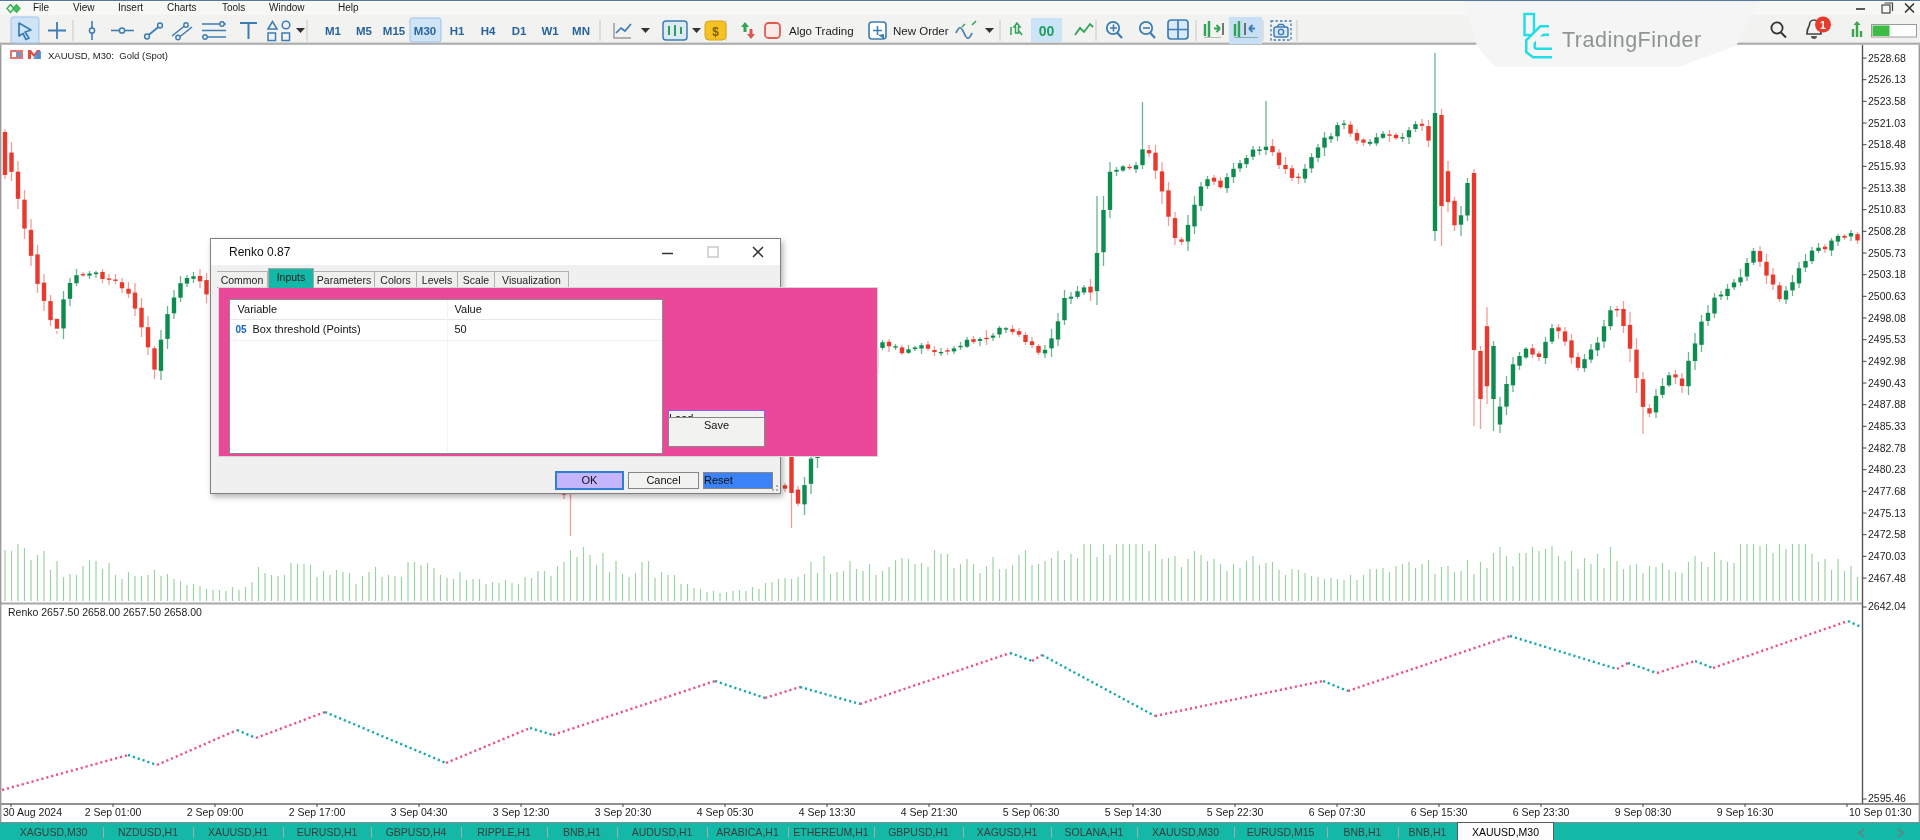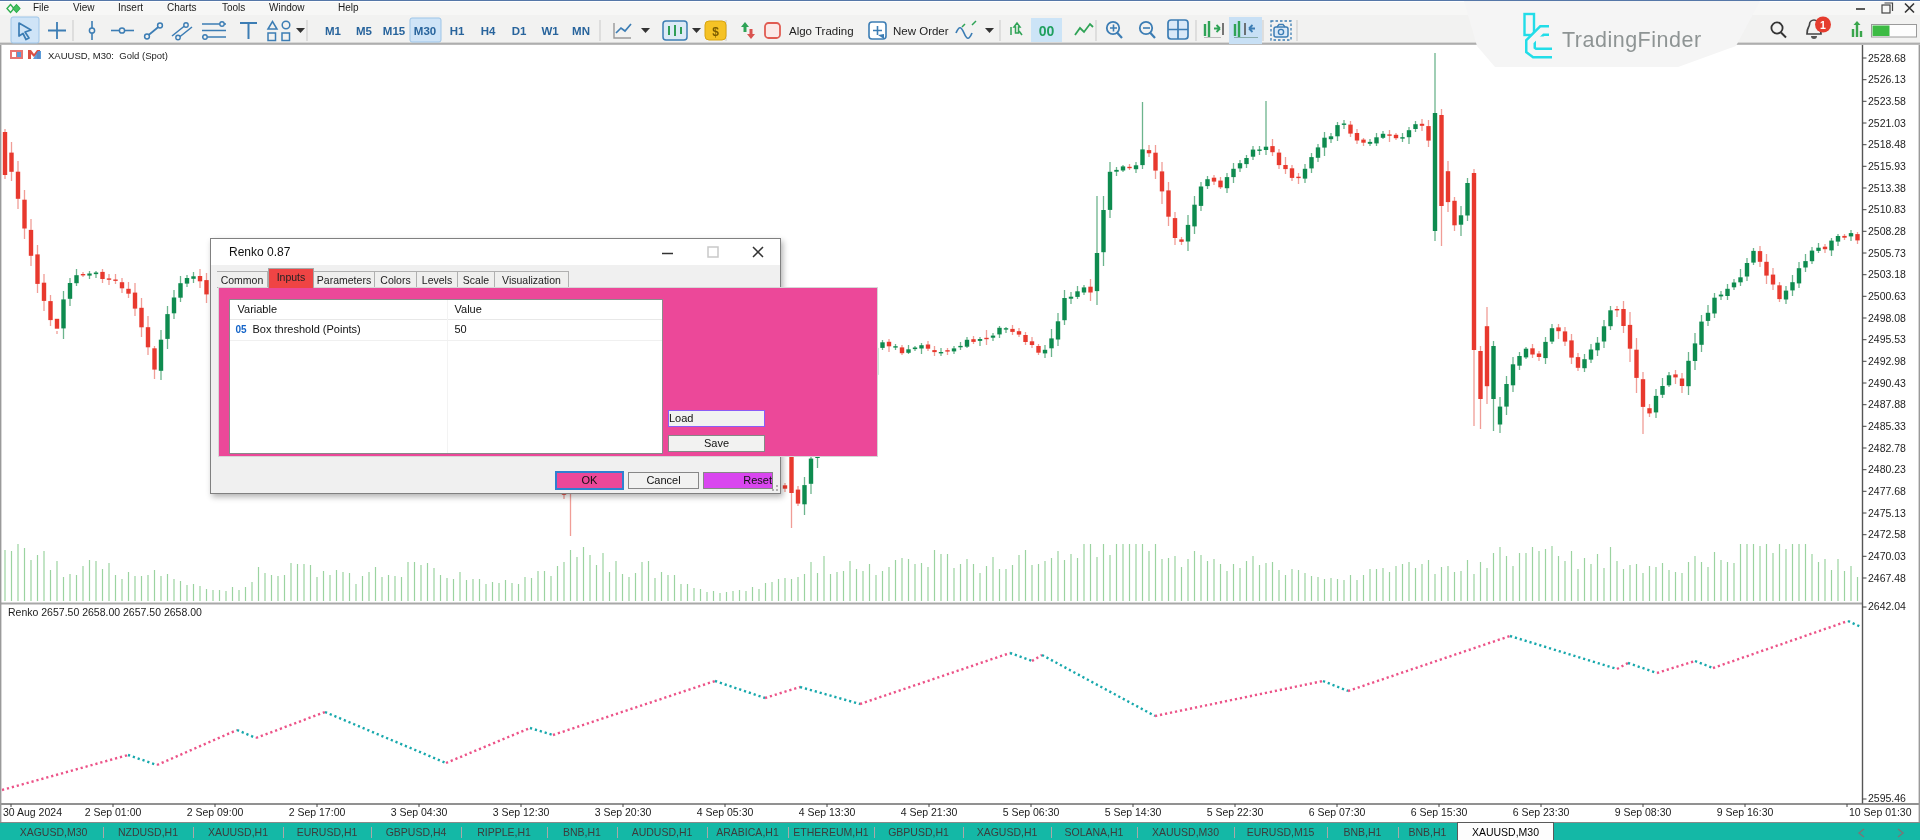--- a/index.html
+++ b/index.html
@@ -13,24 +13,24 @@
 .tab{position:absolute;top:0;height:19px;text-align:center;font-size:10.5px;color:#3c3c3c;line-height:18px;white-space:nowrap}
 .tsep{position:absolute;top:4px;width:1px;height:11px;background:#a9a9a9}
 #atab{position:absolute;left:1457px;top:-1.4px;width:97px;height:20px;background:#fdfdfd;border:1.4px solid #5a5a5a;border-bottom:none;font-size:10.5px;color:#000;text-align:center;line-height:19px;z-index:6}
 #dlg{position:absolute;left:210px;top:237px;width:571px;height:256px;background:#f0f0f0;border:1px solid #808080;box-shadow:2px 3px 6px rgba(0,0,0,.3);z-index:40;font-size:11px;color:#111}
 #dtitle{position:absolute;left:0;top:0;width:100%;height:26px;background:#fff}
 #dtitle .t{position:absolute;left:18px;top:6px;font-size:12px}
 .dtab{position:absolute;top:32px;height:17px;background:#efefee;border:1px solid #b0b0b0;border-left:none;font-size:10.5px;text-align:center;line-height:16px;color:#222}
 #dpage{position:absolute;left:7px;top:48px;width:660px;height:170px;background:#ec4899;border:1px solid #d6d6d6}
 #dlist{position:absolute;left:9.5px;top:11px;width:434px;height:155px;background:#fff;border:1px solid #8a8a8a}
 #dload{position:absolute;left:457px;top:171px;width:97px;height:17px;border:1px solid #8b5cf6;background:#f2f2f1;text-align:left;line-height:15px}
-#dsave{position:absolute;left:457px;top:196px;width:97px;height:17px;border:1px solid #878787;background:#f2f2f1;text-align:center;line-height:15px}
-#dok{position:absolute;left:344px;top:232px;width:69px;height:19px;border:2px solid #2f80d0;background:#ec4899;text-align:center;line-height:15px}
+#dsave{position:absolute;left:457px;top:178px;width:97px;height:30px;border:1px solid #878787;background:#f2f2f1;text-align:center;line-height:15px}
+#dok{position:absolute;left:344px;top:232px;width:69px;height:19px;border:2px solid #2f80d0;background:#c4b5fd;text-align:center;line-height:15px}
 #dcancel{position:absolute;left:417px;top:233px;width:71px;height:17px;border:1px solid #878787;background:#f2f2f1;text-align:center;line-height:15px}
-#dreset{position:absolute;left:492px;top:233px;width:70px;height:17px;border:1px solid #878787;background:#d946ef;text-align:right;line-height:15px}
+#dreset{position:absolute;left:492px;top:233px;width:70px;height:17px;border:1px solid #878787;background:#3b82f6;text-align:left;line-height:15px}
 </style></head>
 <body>
 <div id="root">
 <div id="menubar">
 <svg width="18" height="13" style="position:absolute;left:6px;top:1px">
 <path d="M4.5 1.5 L8 5.5 4.5 9.5 1 5.5Z" fill="none" stroke="#2faf4e" stroke-width="1.4"></path>
 <path d="M10.5 1.5 L14 5.5 10.5 9.5 7 5.5Z" fill="#43c15f" stroke="#2faf4e" stroke-width="1.1"></path>
 </svg>
       <span class="mi" style="left:33px">File</span>
       <span class="mi" style="left:73px">View</span>
@@ -1194,21 +1194,21 @@
 <div id="dlg">
 <div id="dtitle">
         <span class="t">Renko 0.87</span>
 <svg width="120" height="20" style="position:absolute;right:8px;top:4px">
 <path d="M10 10.5h11" stroke="#333" stroke-width="1.5"></path>
 <rect x="56" y="4" width="10" height="10" fill="none" stroke="#c9c9c9" stroke-width="1.5"></rect>
 <path d="M101 4l10 10M111 4l-10 10" stroke="#333" stroke-width="1.5"></path>
 </svg>
       </div>
 <div class="dtab" style="left:6px;width:51px">Common</div>
-      <div class="dtab" style="left:57px;width:46px;top:29px;height:20px;background:#ef4444;border:1px solid #a8a8a8;border-bottom:none;font-weight:500;z-index:3">Inputs</div>
+      <div class="dtab" style="left:57px;width:46px;top:29px;height:20px;background:#14b8a6;border:1px solid #a8a8a8;border-bottom:none;font-weight:500;z-index:3">Inputs</div>
       <div class="dtab" style="left:103px;width:61px">Parameters</div>
       <div class="dtab" style="left:164px;width:42px">Colors</div>
       <div class="dtab" style="left:206px;width:41px">Levels</div>
       <div class="dtab" style="left:247px;width:37px">Scale</div>
       <div class="dtab" style="left:284px;width:74px">Visualization</div>
 <div id="dpage">
  <div id="dlist">
   <div style="position:absolute;left:8px;top:3px">Variable</div>
   <div style="position:absolute;left:225px;top:3px">Value</div>
   <div style="position:absolute;left:0;top:19px;width:432px;height:1px;background:#e8e8e8"></div>

